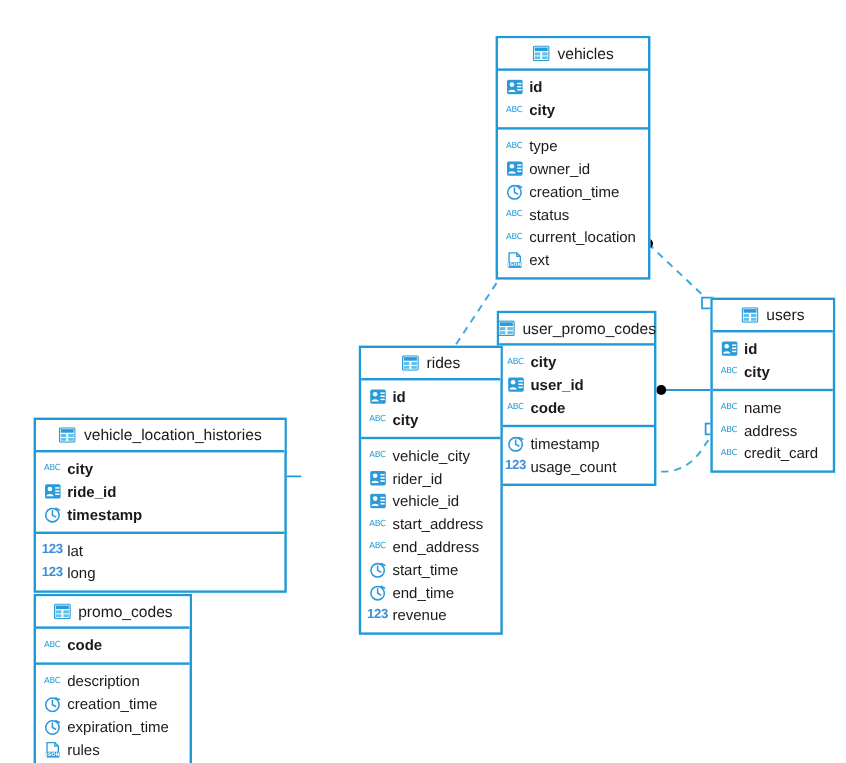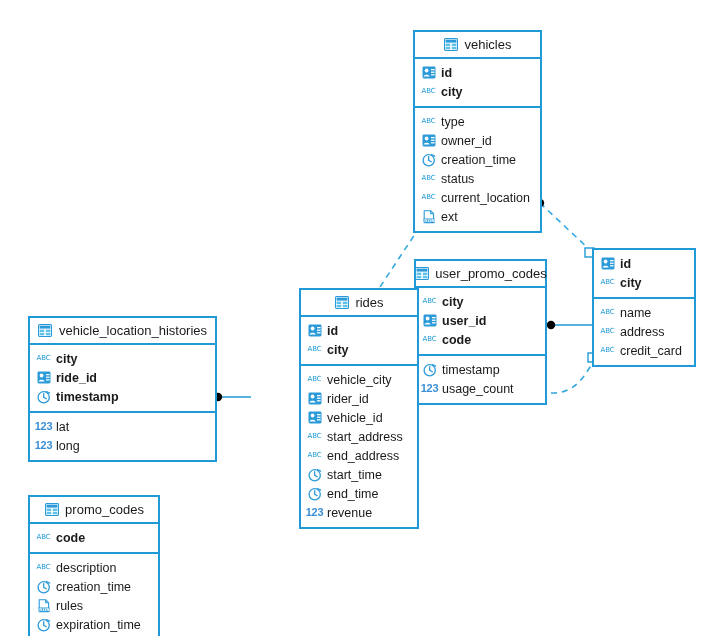--- a/index.html
+++ b/index.html
@@ -285,20 +285,33 @@
             </span>
             <span class="field-label">timestamp</span>
           </div>
           <div class="field">
             <span class="ico ico-123">123</span>
             <span class="field-label">usage_count</span>
           </div>
         </div>
       </div>
       <div class="entity" style="left: 592px; top: 248px; width: 104px;">
+        <div class="entity-header">
+          <span class="ico">
+            <svg width="14" height="13" viewBox="0 0 14 13">
+              <rect x="0.5" y="0.5" width="13" height="12" rx="1.2" fill="none" stroke="#2b9ad9" stroke-width="1.1"></rect>
+              <rect x="1.6" y="1.6" width="10.8" height="3" fill="#2b9ad9"></rect>
+              <rect x="1.6" y="5.6" width="4.6" height="2.6" fill="#5fc0ea"></rect>
+              <rect x="7.8" y="5.6" width="4.6" height="2.6" fill="#5fc0ea"></rect>
+              <rect x="1.6" y="9.0" width="4.6" height="2.3" fill="#5fc0ea"></rect>
+              <rect x="7.8" y="9.0" width="4.6" height="2.3" fill="#5fc0ea"></rect>
+            </svg>
+          </span>
+          <span class="entity-title">users</span>
+        </div>
         <div class="section keys">
           <div class="field key">
             <span class="ico">
               <svg width="14" height="13" viewBox="0 0 14 13">
                 <rect x="0.5" y="0.5" width="13" height="12" rx="1.4" fill="#2b9ad9"></rect>
                 <circle cx="4.6" cy="4.5" r="1.9" fill="#ffffff"></circle>
                 <path d="M1.5 10.6 C1.9 8.1 7.3 8.1 7.7 10.6 Z" fill="#ffffff"></path>
                 <rect x="9.0" y="3.0" width="3.6" height="1.25" fill="#ffffff"></rect>
                 <rect x="9.0" y="5.6" width="3.6" height="1.25" fill="#ffffff"></rect>
                 <rect x="9.0" y="8.2" width="3.6" height="1.25" fill="#ffffff"></rect>
@@ -417,21 +430,21 @@
               </svg>
             </span>
             <span class="field-label">end_time</span>
           </div>
           <div class="field">
             <span class="ico ico-123">123</span>
             <span class="field-label">revenue</span>
           </div>
         </div>
       </div>
-      <div class="entity" style="left: 28px; top: 316px; width: 189px;">
+      <div class="entity" style="left: 28px; top: 348px; width: 211px;">
         <div class="entity-header">
           <span class="ico">
             <svg width="14" height="13" viewBox="0 0 14 13">
               <rect x="0.5" y="0.5" width="13" height="12" rx="1.2" fill="none" stroke="#2b9ad9" stroke-width="1.1"></rect>
               <rect x="1.6" y="1.6" width="10.8" height="3" fill="#2b9ad9"></rect>
               <rect x="1.6" y="5.6" width="4.6" height="2.6" fill="#5fc0ea"></rect>
               <rect x="7.8" y="5.6" width="4.6" height="2.6" fill="#5fc0ea"></rect>
               <rect x="1.6" y="9.0" width="4.6" height="2.3" fill="#5fc0ea"></rect>
               <rect x="7.8" y="9.0" width="4.6" height="2.3" fill="#5fc0ea"></rect>
             </svg>
@@ -509,35 +522,35 @@
                 <circle cx="6.7" cy="7.3" r="5.6" fill="#ffffff" stroke="#2b9ad9" stroke-width="1.3"></circle>
                 <path d="M6.7 3.6 L6.7 7.3 L9.3 8.7" fill="none" stroke="#2b9ad9" stroke-width="1.3" stroke-linecap="round"></path>
                 <path d="M9.5 1.6 L12.6 3.1" fill="none" stroke="#2b9ad9" stroke-width="1.3" stroke-linecap="round"></path>
               </svg>
             </span>
             <span class="field-label">creation_time</span>
           </div>
           <div class="field">
             <span class="ico">
               <svg width="14" height="14" viewBox="0 0 14 14">
+                <circle cx="6.7" cy="7.3" r="5.6" fill="#ffffff" stroke="#2b9ad9" stroke-width="1.3"></circle>
+                <path d="M6.7 3.6 L6.7 7.3 L9.3 8.7" fill="none" stroke="#2b9ad9" stroke-width="1.3" stroke-linecap="round"></path>
+                <path d="M9.5 1.6 L12.6 3.1" fill="none" stroke="#2b9ad9" stroke-width="1.3" stroke-linecap="round"></path>
+              </svg>
+            </span>
+            <span class="field-label">expiration_time</span>
+          </div>
+          <div class="field">
+            <span class="ico">
+              <svg width="14" height="14" viewBox="0 0 14 14">
                 <path d="M2.2 0.8 L8.7 0.8 L11.6 3.7 L11.6 12.6 L2.2 12.6 Z" fill="#ffffff" stroke="#2b9ad9" stroke-width="1.1"></path>
                 <path d="M8.7 0.8 L8.7 3.7 L11.6 3.7" fill="none" stroke="#2b9ad9" stroke-width="1.1"></path>
                 <rect x="1.1" y="8.4" width="11.6" height="4.6" rx="0.8" fill="#2b9ad9"></rect>
                 <text x="6.9" y="12.0" font-size="4.1" font-family="DejaVu Sans, sans-serif" fill="#ffffff" text-anchor="middle" font-weight="bold">JSON</text>
               </svg>
             </span>
             <span class="field-label">rules</span>
           </div>
-          <div class="field">
-            <span class="ico">
-              <svg width="14" height="14" viewBox="0 0 14 14">
-                <circle cx="6.7" cy="7.3" r="5.6" fill="#ffffff" stroke="#2b9ad9" stroke-width="1.3"></circle>
-                <path d="M6.7 3.6 L6.7 7.3 L9.3 8.7" fill="none" stroke="#2b9ad9" stroke-width="1.3" stroke-linecap="round"></path>
-                <path d="M9.5 1.6 L12.6 3.1" fill="none" stroke="#2b9ad9" stroke-width="1.3" stroke-linecap="round"></path>
-              </svg>
-            </span>
-            <span class="field-label">expiration_time</span>
-          </div>
         </div>
       </div>
     </div>
 
 </div>
 
 </body></html>

